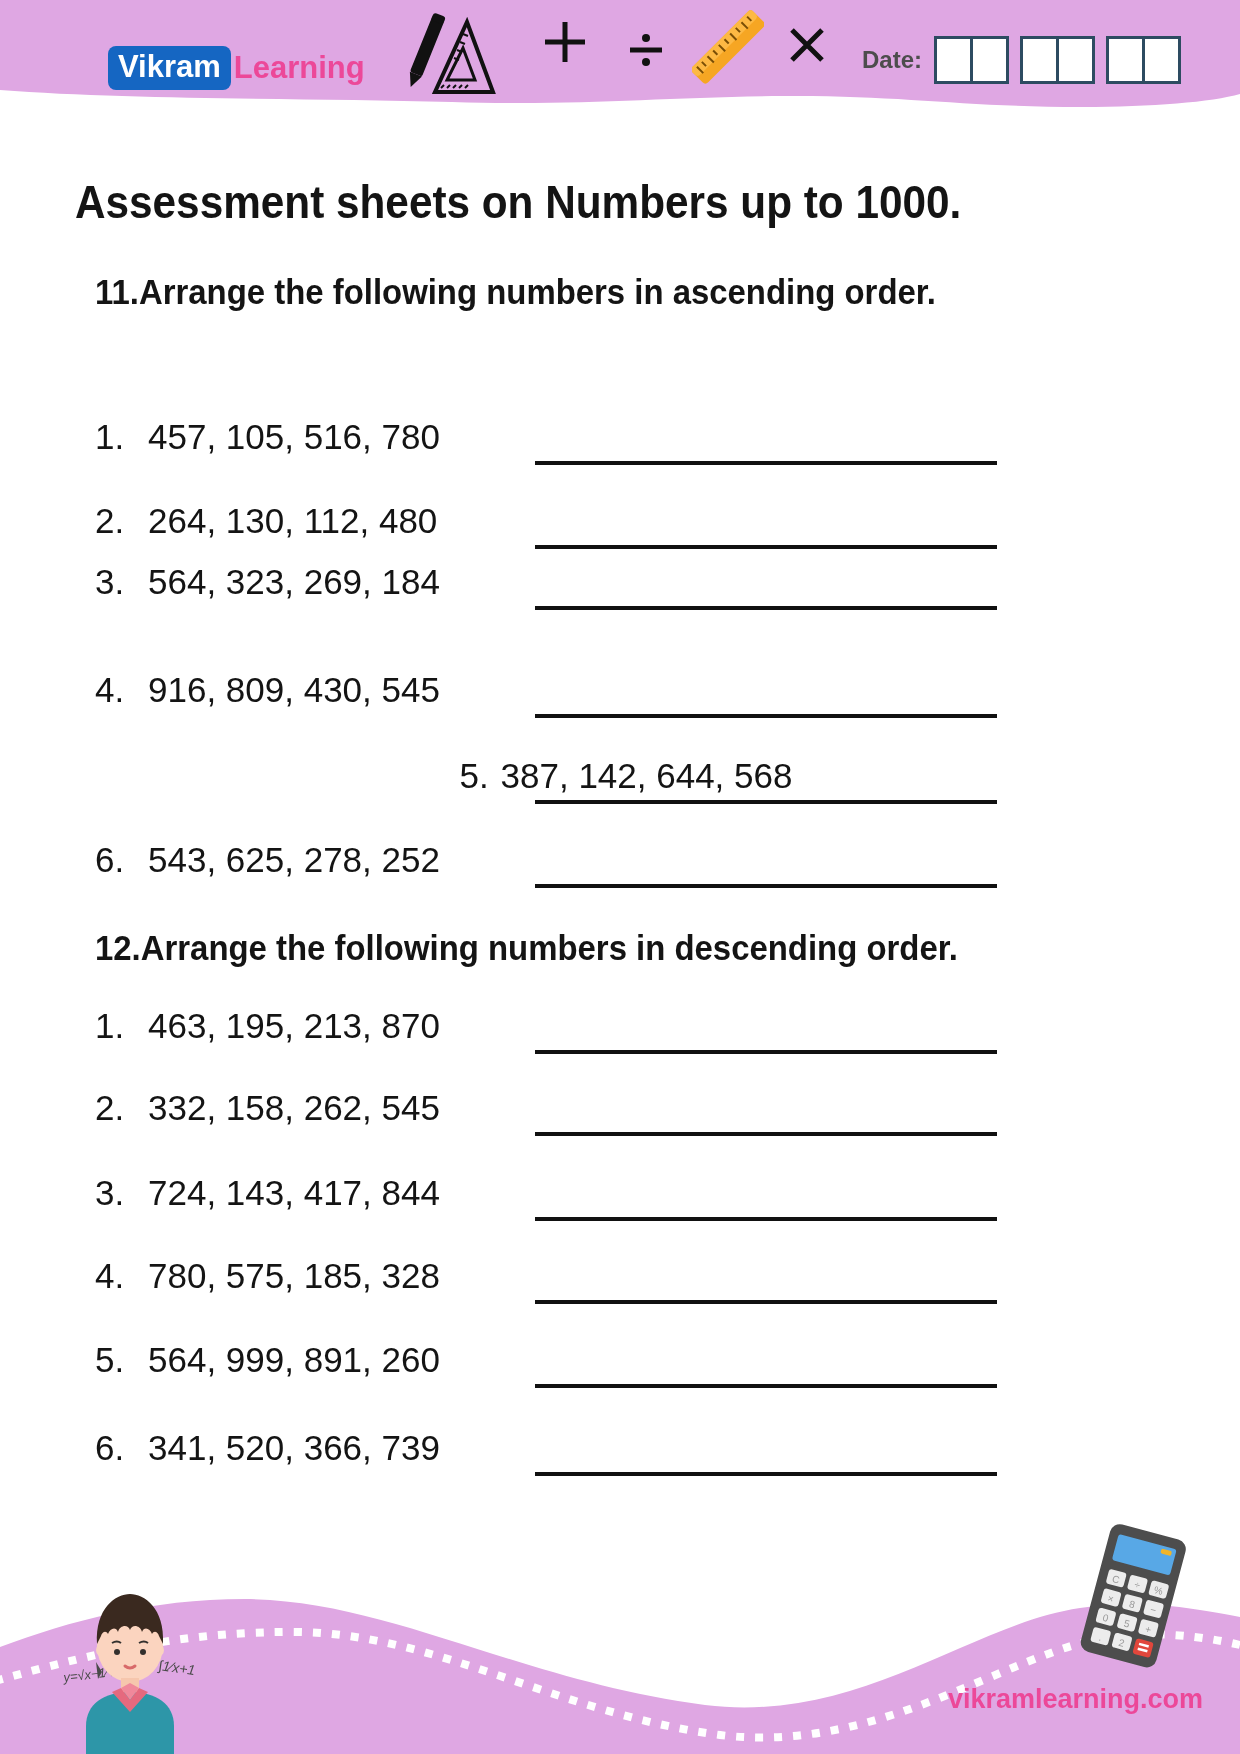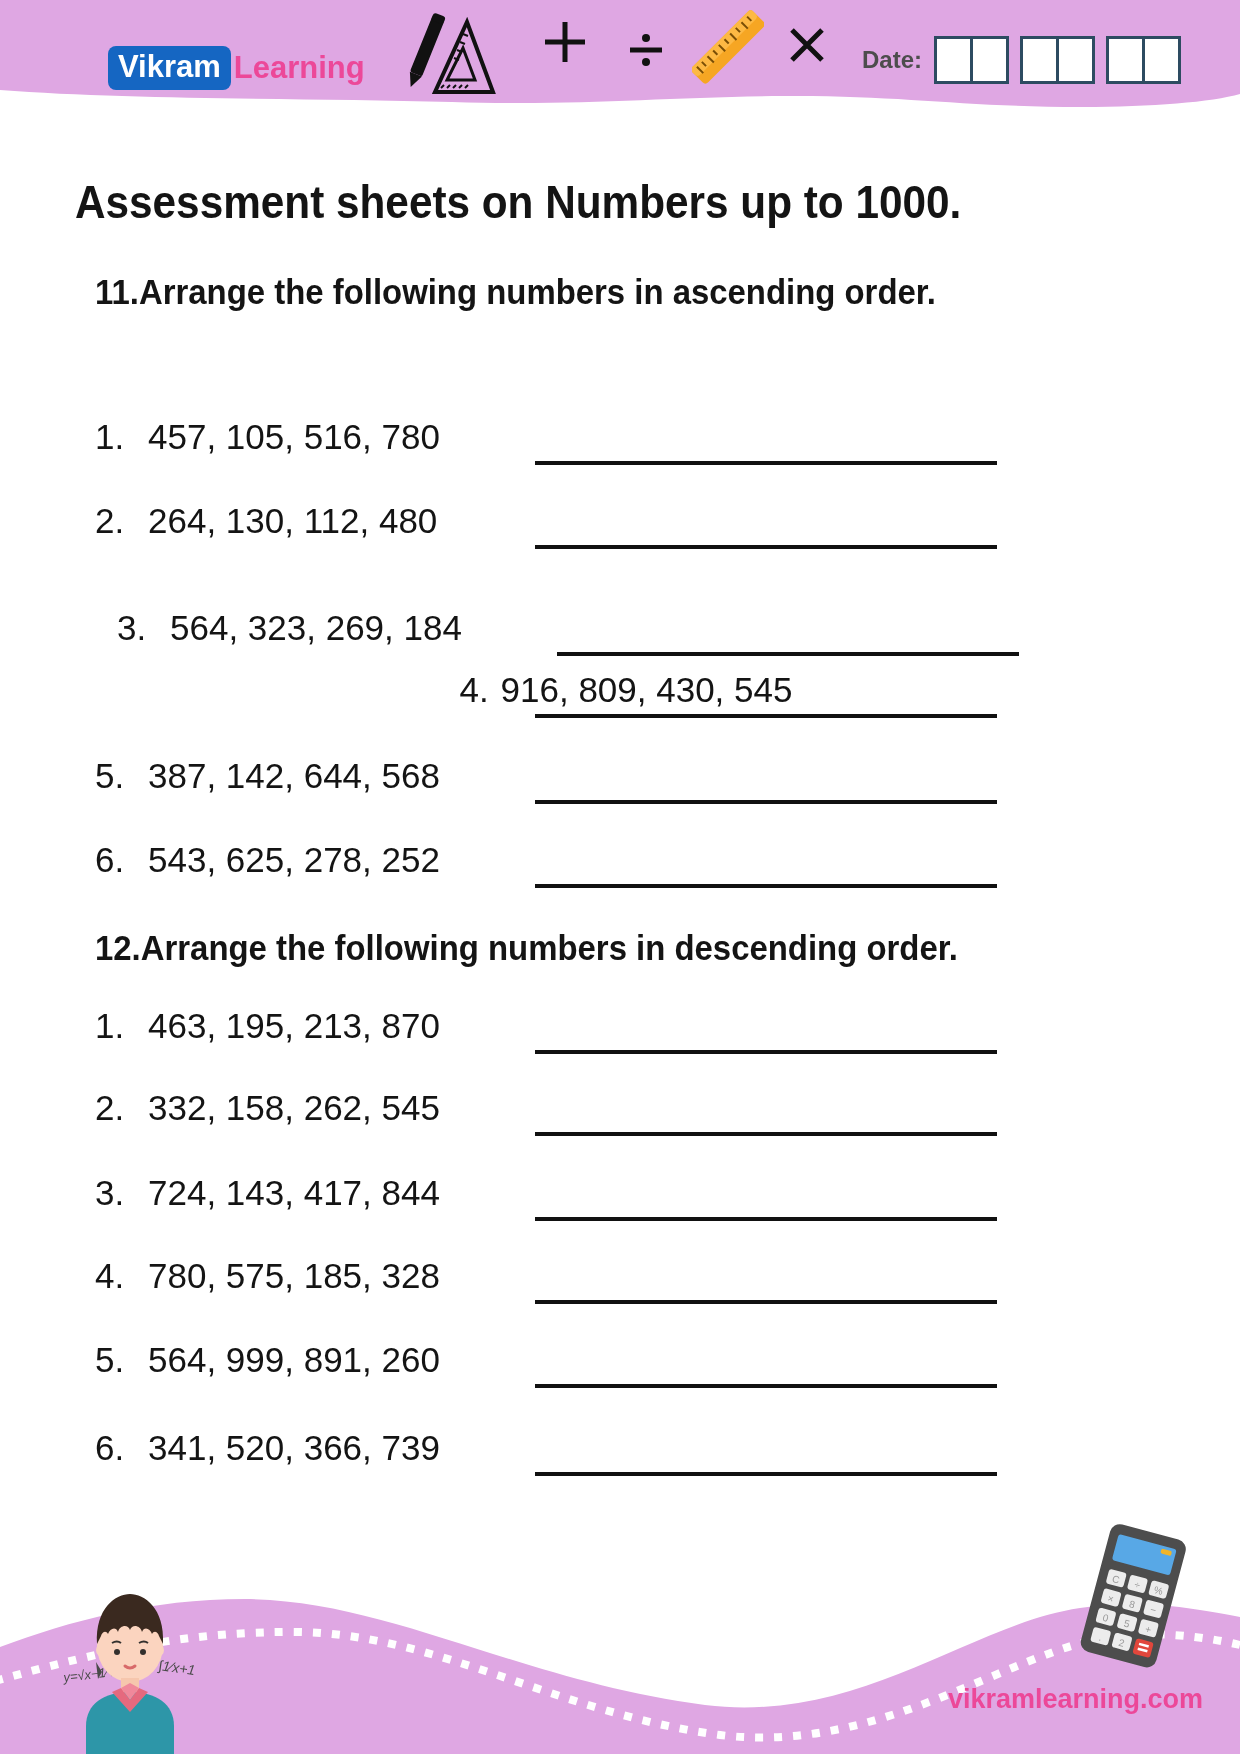--- a/index.html
+++ b/index.html
@@ -111,29 +111,29 @@
   <div class="q-heading" style="top:272px;">11.Arrange the following numbers in ascending order.</div>
 
   <div class="row" style="top:417px;">
     <span class="idx">1.</span><span>457, 105, 516, 780</span>
     <span class="answer-line"></span>
   </div>
   <div class="row" style="top:501px;">
     <span class="idx">2.</span><span>264, 130, 112, 480</span>
     <span class="answer-line"></span>
   </div>
-  <div class="row" style="top:608px;margin-left:22px;">
+  <div class="row" style="top:562px;">
     <span class="idx">3.</span><span>564, 323, 269, 184</span>
     <span class="answer-line"></span>
   </div>
-  <div class="row" style="top:670px;text-align:center;">
+  <div class="row" style="top:670px;">
     <span class="idx">4.</span><span>916, 809, 430, 545</span>
     <span class="answer-line"></span>
   </div>
-  <div class="row" style="top:756px;">
+  <div class="row" style="top:756px;text-align:center;">
     <span class="idx">5.</span><span>387, 142, 644, 568</span>
     <span class="answer-line"></span>
   </div>
   <div class="row" style="top:840px;">
     <span class="idx">6.</span><span>543, 625, 278, 252</span>
     <span class="answer-line"></span>
   </div>
 
   <div class="q-heading" style="top:928px;">12.Arrange the following numbers in descending order.</div>
 

